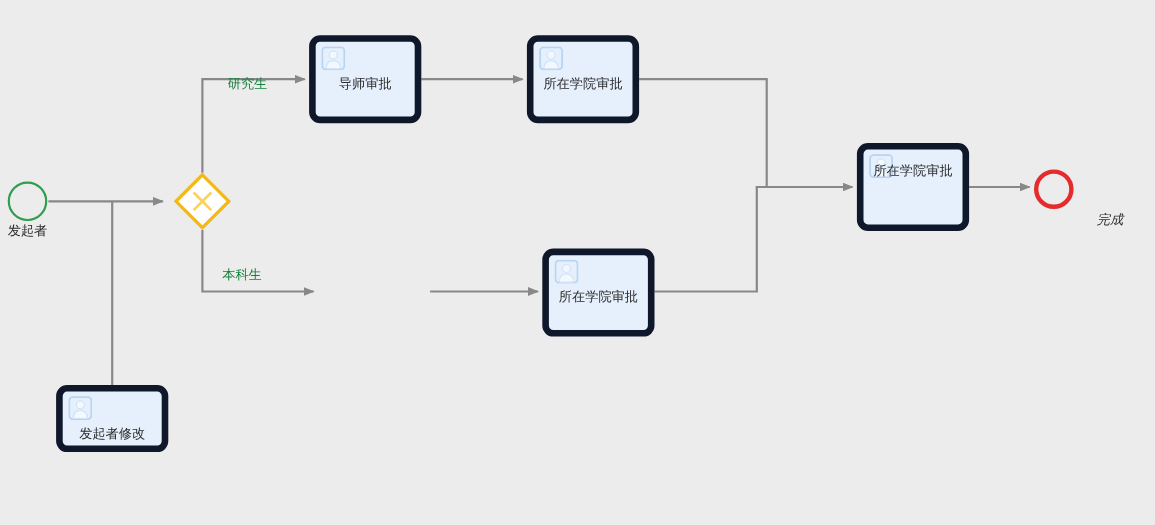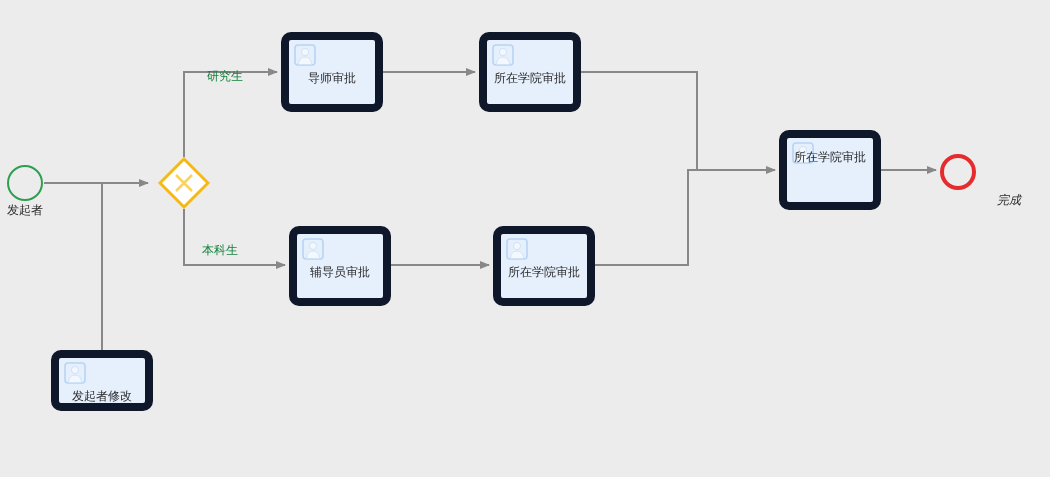--- a/index.html
+++ b/index.html
@@ -27,21 +27,21 @@
     width: 1050px;
     height: 477px;
     pointer-events: none;
   }
 
   
   .task {
     position: absolute;
     box-sizing: border-box;
     background: #e6f0fd;
-    border: 8px solid #0f172a;
+    border: 6px solid #0f172a;
     border-radius: 10px;
   }
   .task .task-label {
     position: absolute;
     left: 0;
     right: 0;
     text-align: center;
     font-size: 12px;
     color: #2b2b2b;
     line-height: 14px;
@@ -149,28 +149,20 @@
 
   <div class="task" style="left:479px; top:32px; width:102px; height:80px;">
     <svg class="user-icon" viewBox="0 0 22 22">
       <rect x="1" y="1" width="20" height="20" rx="3" ry="3" fill="none" stroke="#b9d4f2" stroke-width="1.6"></rect>
       <circle cx="11" cy="8" r="3.6" fill="#f3f8fe" stroke="#cfe2f7" stroke-width="1"></circle>
       <path d="M4.5,20.5 C4.5,15.4 7.4,13.1 11,13.1 C14.6,13.1 17.5,15.4 17.5,20.5 Z" fill="#f3f8fe" stroke="#cfe2f7" stroke-width="1"></path>
     </svg>
     <div class="task-label mid">所在学院审批</div>
   </div>
 
-  <div class="task" style="left:289px; top:226px; width:102px; height:80px;">
-    <svg class="user-icon" viewBox="0 0 22 22">
-      <rect x="1" y="1" width="20" height="20" rx="3" ry="3" fill="none" stroke="#b9d4f2" stroke-width="1.6"></rect>
-      <circle cx="11" cy="8" r="3.6" fill="#f3f8fe" stroke="#cfe2f7" stroke-width="1"></circle>
-      <path d="M4.5,20.5 C4.5,15.4 7.4,13.1 11,13.1 C14.6,13.1 17.5,15.4 17.5,20.5 Z" fill="#f3f8fe" stroke="#cfe2f7" stroke-width="1"></path>
-    </svg>
-    <div class="task-label mid">辅导员审批</div>
-  </div>
 
   <div class="task" style="left:493px; top:226px; width:102px; height:80px;">
     <svg class="user-icon" viewBox="0 0 22 22">
       <rect x="1" y="1" width="20" height="20" rx="3" ry="3" fill="none" stroke="#b9d4f2" stroke-width="1.6"></rect>
       <circle cx="11" cy="8" r="3.6" fill="#f3f8fe" stroke="#cfe2f7" stroke-width="1"></circle>
       <path d="M4.5,20.5 C4.5,15.4 7.4,13.1 11,13.1 C14.6,13.1 17.5,15.4 17.5,20.5 Z" fill="#f3f8fe" stroke="#cfe2f7" stroke-width="1"></path>
     </svg>
     <div class="task-label mid">所在学院审批</div>
   </div>
 

